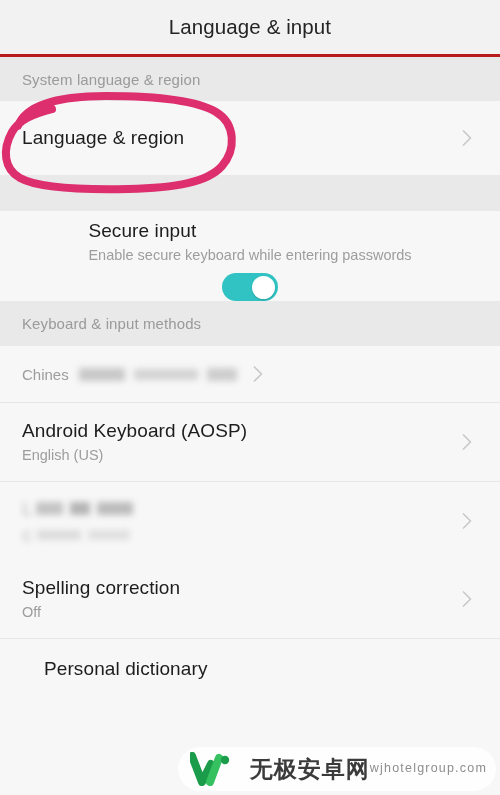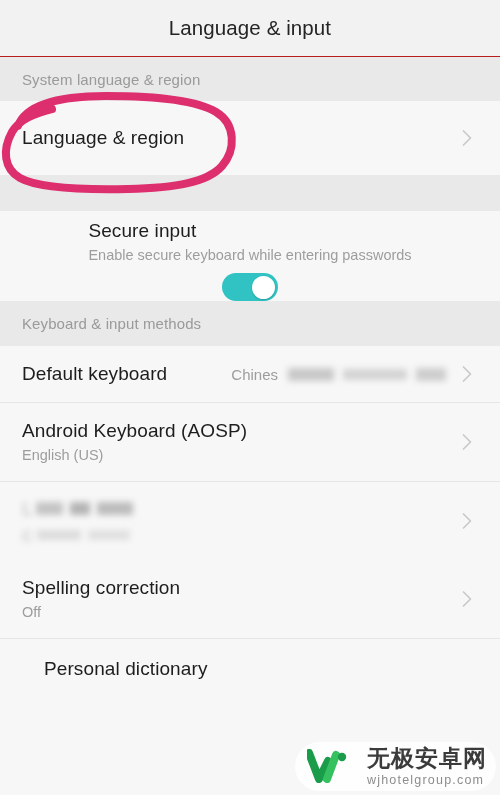--- a/index.html
+++ b/index.html
@@ -19,21 +19,21 @@
     background: #f7f7f7;
   }
 
   
   .appbar {
     height: 57px;
     background: #f2f2f2;
     display: flex;
     align-items: center;
     justify-content: center;
-    border-bottom: 1px solid #b91c1c;
+    border-bottom: 3px solid #b91c1c;
     box-sizing: border-box;
   }
   .appbar-title {
     font-size: 20.5px;
     color: #242424;
     letter-spacing: .1px;
   }
 
   
   .section-head {
@@ -164,21 +164,21 @@
     bottom: 4px;
     z-index: 50;
     display: flex;
     align-items: center;
     gap: 7px;
     background: rgba(255,255,255,0.82);
     border-radius: 26px;
     padding: 5px 9px 5px 12px;
   }
   .wm-logo { width: 42px; height: 34px; display:block; }
-  .wm-texts { display: flex; flex-direction: column; line-height: 1; margin-left: 11px; }
+  .wm-texts { display: flex; line-height: 1; margin-left: 11px; }
   .wm-cn {
     font-size: 23px;
     color: #3b3b3b;
     font-weight: bold;
     letter-spacing: 1px;
     font-family: "DejaVu Sans", sans-serif;
   }
   .wm-url {
     font-size: 12.5px;
     color: #8d8d8d;
@@ -226,23 +226,20 @@
     </div>
   </div>
 
   <div class="section-head" style="height:45px;">
     <span>Keyboard &amp; input methods</span>
   </div>
 
   <div class="list">
 
     <div class="row" style="height:56px;">
-      <div class="row-texts">
-        <div class="row-title">Default keyboard</div>
-      </div>
       <span class="row-value">Chines</span>
       <span class="redact" style="width:46px;height:13px;background:#c8c8c8;margin-right:9px;"></span>
       <span class="redact" style="width:64px;height:11px;background:#d3d3d3;margin-right:9px;"></span>
       <span class="redact" style="width:30px;height:13px;background:#cdcdcd;margin-right:4px;"></span>
       <span class="chev">
         <svg viewBox="0 0 22 22" width="22" height="22" aria-hidden="true">
           <path d="M7.5 4 L14.5 11 L7.5 18" fill="none" stroke="#c9c9c9" stroke-width="1.7" stroke-linecap="round" stroke-linejoin="round"></path>
         </svg>
       </span>
     </div>

